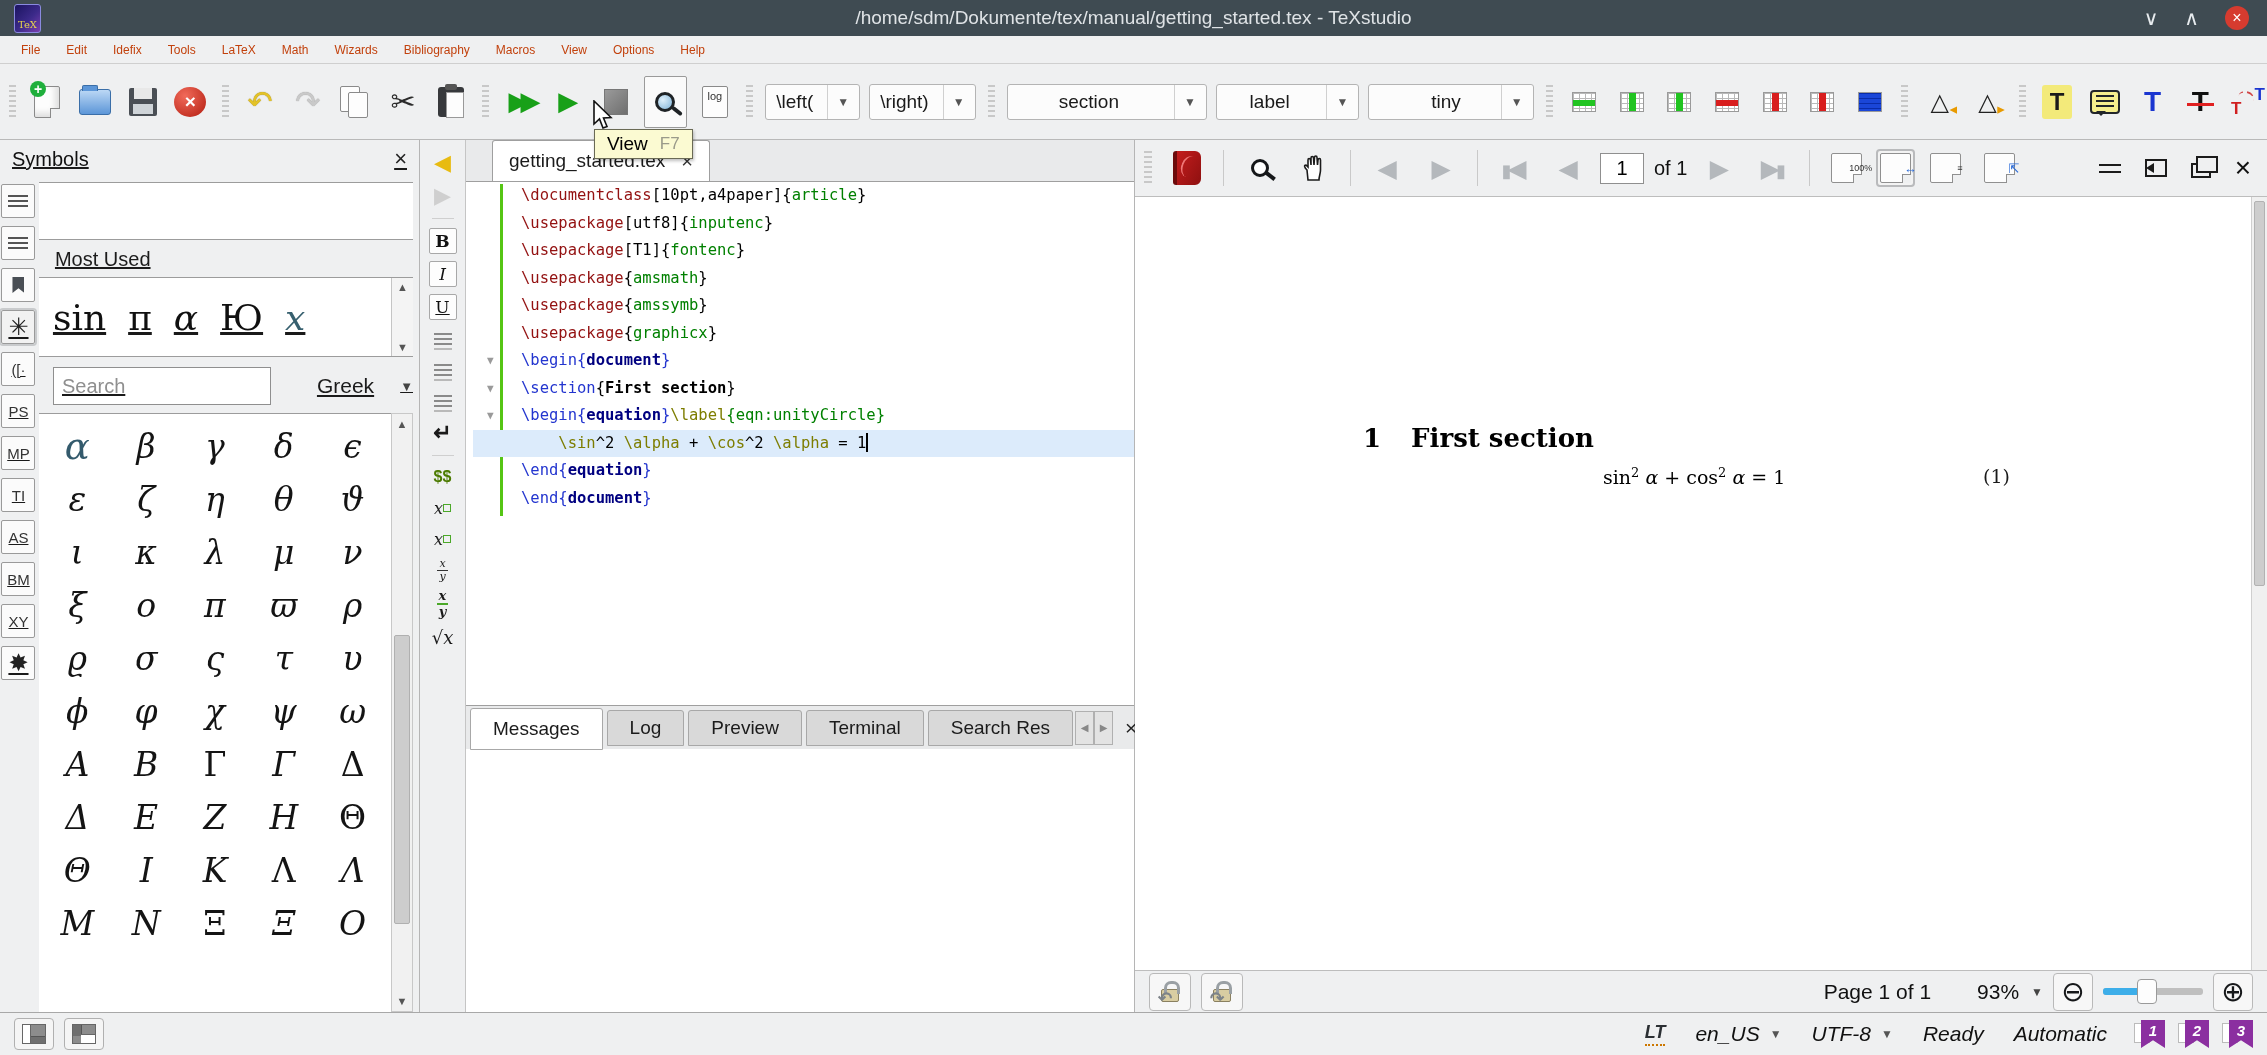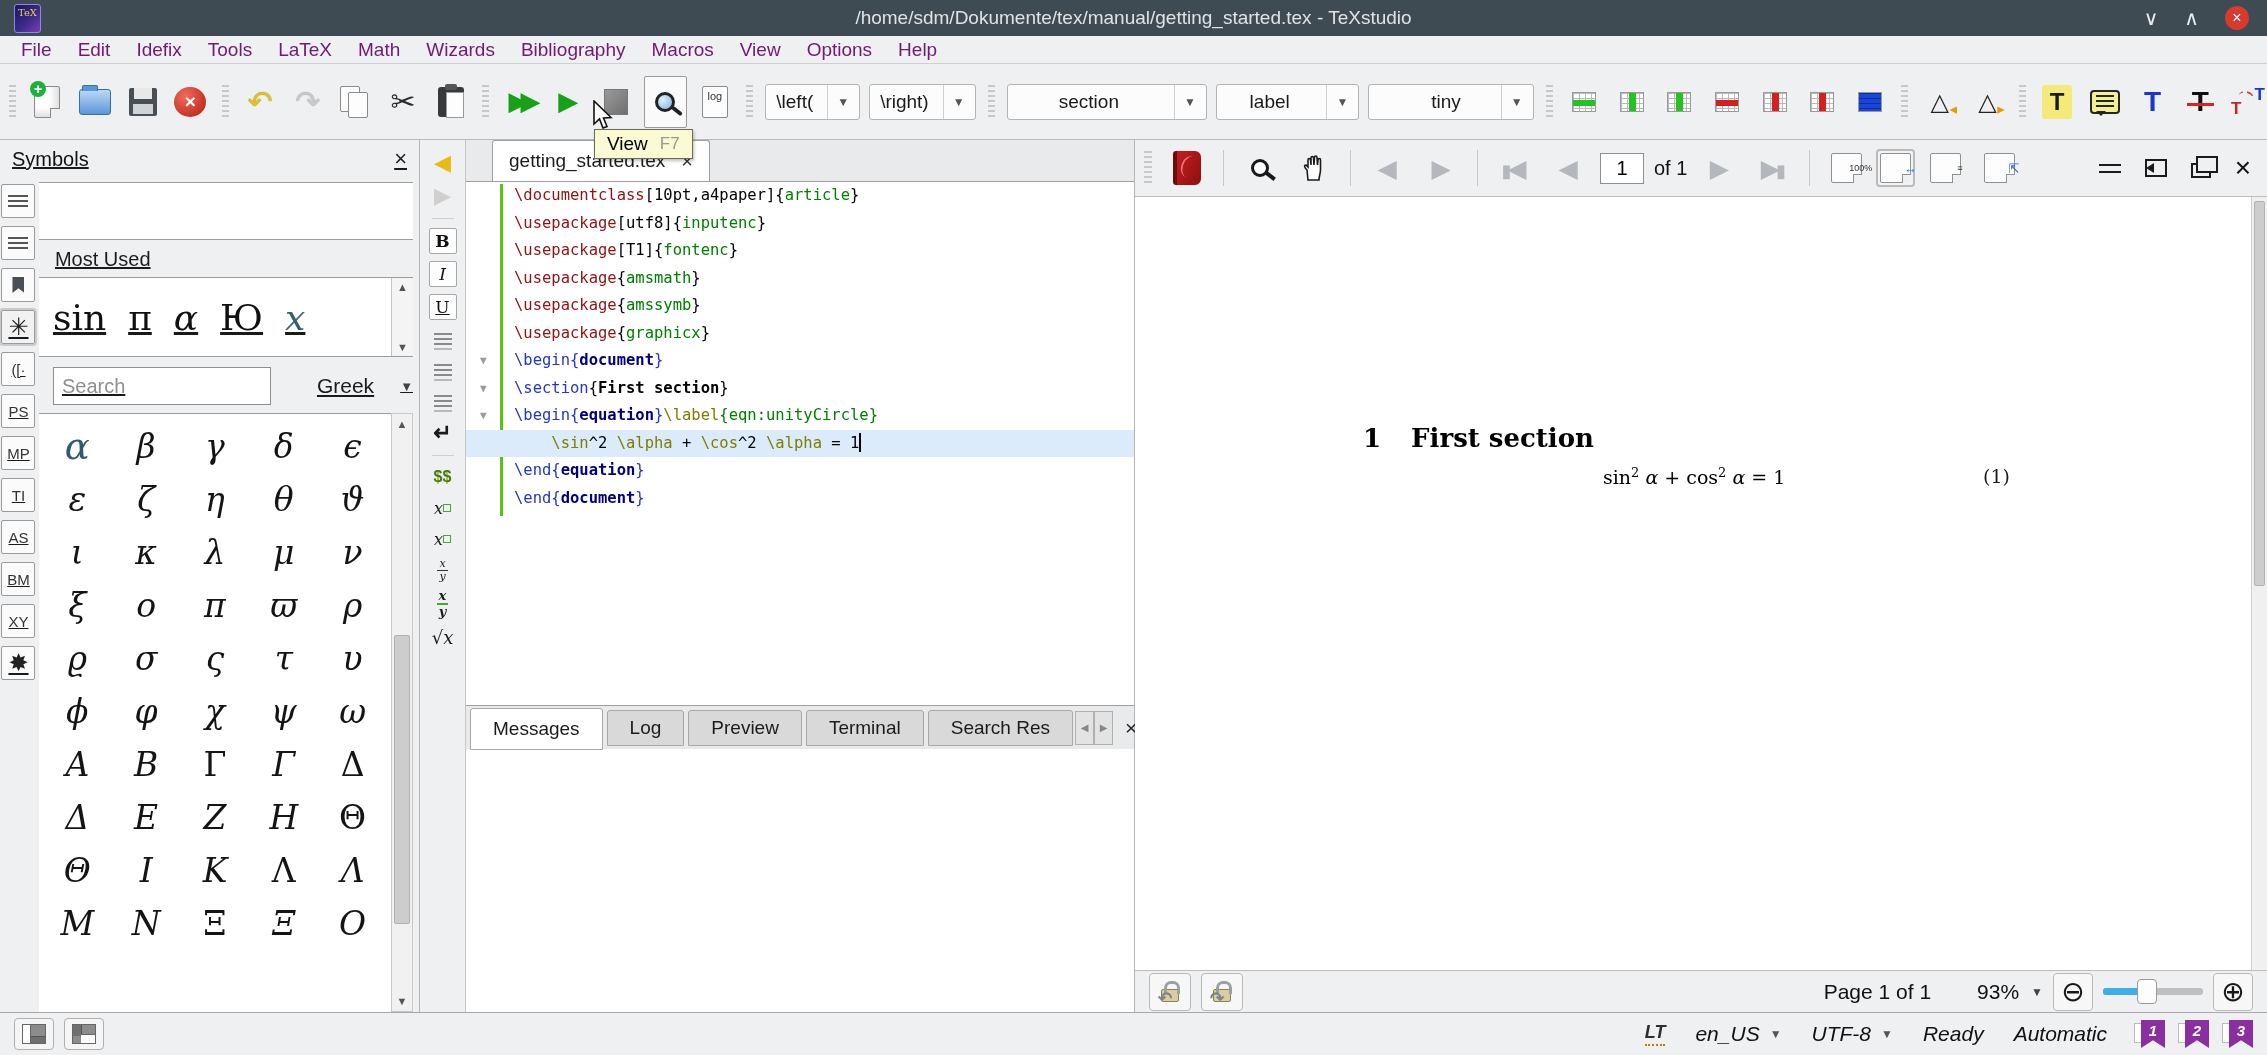--- a/index.html
+++ b/index.html
@@ -3,29 +3,29 @@
 <meta charset="utf-8">
 <style>
   * { margin:0; padding:0; box-sizing:border-box; }
   html,body { width:2267px; height:1055px; overflow:hidden; }
   body { font-family:"Liberation Sans", sans-serif; background:#eff0f1; color:#1a1a1a; position:relative; }
 
   
   .titlebar { position:absolute; left:0; top:0; width:2267px; height:36px; background:#3f4b52; display:flex; align-items:center; }
   .app-icon { width:27px; height:29px; margin-left:14px; border-radius:3px; border:1px solid #8a8adf;
     background:linear-gradient(135deg,#1b1460 0%,#3c2a8a 55%,#7a3fae 100%); color:#e8d44d; font-family:"DejaVu Serif",serif;
-    font-size:10px; display:flex; align-items:flex-end; justify-content:center; padding-bottom:14px; }
+    font-size:10px; display:flex; align-items:flex-end; justify-content:center; padding-bottom:2px; }
   .title-text { position:absolute; left:0; right:0; text-align:center; color:#dfe3e6; font-size:19px; }
   .win-ctrls { margin-left:auto; display:flex; align-items:center; gap:26px; padding-right:18px; z-index:2; }
   .wc { color:#e8ecef; font-size:20px; line-height:1; cursor:default; }
   .wc-close { width:24px; height:24px; background:#d63b2f; border-radius:50%; color:#fff; font-size:16px; display:flex; align-items:center; justify-content:center; }
 
   
   .menubar { position:absolute; left:0; top:36px; width:2267px; height:28px; background:#eff0f1; border-bottom:1px solid #cfcfcf; display:flex; align-items:center; padding-left:8px; }
-  .menu-item { font-size:19px; padding:0 13px; color:#701a75; }
+  .menu-item { font-size:12px; padding:0 13px; color:#c2410c; }
 
   
   .toolbar { position:absolute; left:0; top:64px; width:2267px; height:76px; background:#eff0f1; border-bottom:1px solid #b9b9b9; display:flex; align-items:center; padding-left:6px; gap:9px; }
   .grip { width:8px; height:34px; background:repeating-linear-gradient(#b7b7b7 0 2px, transparent 2px 5px); background-size:2px 100%; background-position:2px 0; background-repeat:repeat-x; opacity:.7; margin:0 3px; }
   .tbtn { width:44px; height:46px; display:flex; align-items:center; justify-content:center; position:relative; }
   .page-ic { width:26px; height:32px; background:#fdfdfd; border:1px solid #8a8a8a; border-radius:2px; position:relative; box-shadow:inset -4px -4px 6px #ddd; }
   .page-ic::after { content:""; position:absolute; right:-1px; bottom:-1px; width:9px; height:9px; background:#eff0f1; border-left:1px solid #8a8a8a; border-top:1px solid #8a8a8a; }
   .badge-plus { position:absolute; left:2px; top:2px; width:16px; height:16px; background:#1faf3c; border-radius:50%; color:#fff; font-size:14px; font-weight:bold; display:flex; align-items:center; justify-content:center; }
   .open-ic { width:32px; height:26px; background:linear-gradient(#bcd8f5,#5c96d8); border:1px solid #3a6ea8; border-radius:3px; position:relative; }
   .open-ic::before { content:""; position:absolute; left:2px; top:-5px; width:14px; height:5px; background:#5c96d8; border:1px solid #3a6ea8; border-bottom:none; border-radius:2px 2px 0 0; }
@@ -126,21 +126,21 @@
   .sq { display:inline-block; width:8px; height:8px; border:1.5px solid #4ba829; font-style:normal; }
   .fracmini { display:inline-flex; flex-direction:column; align-items:center; font-family:"DejaVu Serif",serif; font-style:italic; font-size:11px; line-height:1.05; }
   .fracmini .den { border-top:1px solid #333; padding:0 2px; }
   .fracmini.big { font-size:13px; font-weight:bold; }
   .fracmini.big .den { border-top:2.5px solid #4ba829; }
   .sqrt-g { font-family:"DejaVu Serif",serif; font-size:18px; font-style:italic; }
   .editor-main { flex:1; display:flex; flex-direction:column; min-width:0; }
   .tabbar { height:42px; background:#e9eaeb; border-bottom:1px solid #9f9f9f; display:flex; align-items:flex-end; padding-left:26px; }
   .etab { height:41px; background:#fff; border:1px solid #9f9f9f; border-bottom:none; border-radius:3px 3px 0 0; display:flex; align-items:center; gap:16px; padding:0 16px; font-size:19px; color:#1b1b1b; }
   .etab .x { font-size:20px; color:#333; }
-  .codearea { height:523px; background:#fff; position:relative; font-family:"DejaVu Sans Mono", monospace; font-size:15.5px; }
+  .codearea { height:523px; background:#fff; position:relative; font-family:"DejaVu Sans Mono", monospace; font-size:15.5px;padding-left:7px; }
   .greenline { position:absolute; left:34px; top:2px; width:3px; height:332px; background:#55c514; }
   .codeline { position:relative; height:27.5px; line-height:27.5px; padding-left:48px; white-space:pre; }
   .codeline.cur { background:#dcebfb; }
   .fold { position:absolute; left:14px; top:0; color:#9a9a9a; font-size:11px; }
   .tk-cmd { color:#931111; } .tk-grn { color:#008000; } .tk-blu { color:#2335cf; }
   .tk-env { color:#000080; font-weight:bold; } .tk-oli { color:#7d7d00; } .tk-bld { color:#000; font-weight:bold; } .tk-pln { color:#000; }
   .caret-bar { display:inline-block; width:2px; height:19px; background:#000; vertical-align:-4px; }
   .estatus { height:30px; background:#eff0f1; border-top:1px solid #c0c0c0; display:flex; align-items:center; font-size:19px; color:#101010; padding-left:55px; gap:0; }
   .estatus span { margin-right:60px; }
   .btabs { height:44px; background:#e9eaeb; border-top:1px solid #9f9f9f; display:flex; align-items:center; padding-left:4px; position:relative; }

